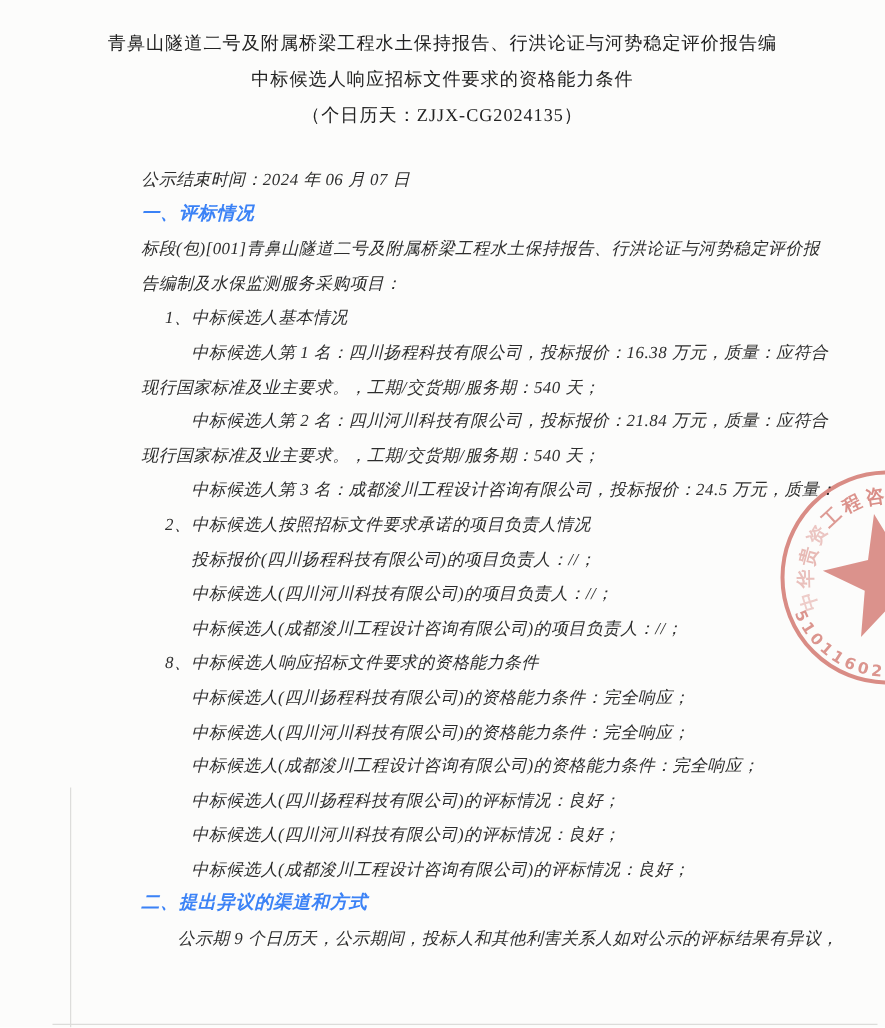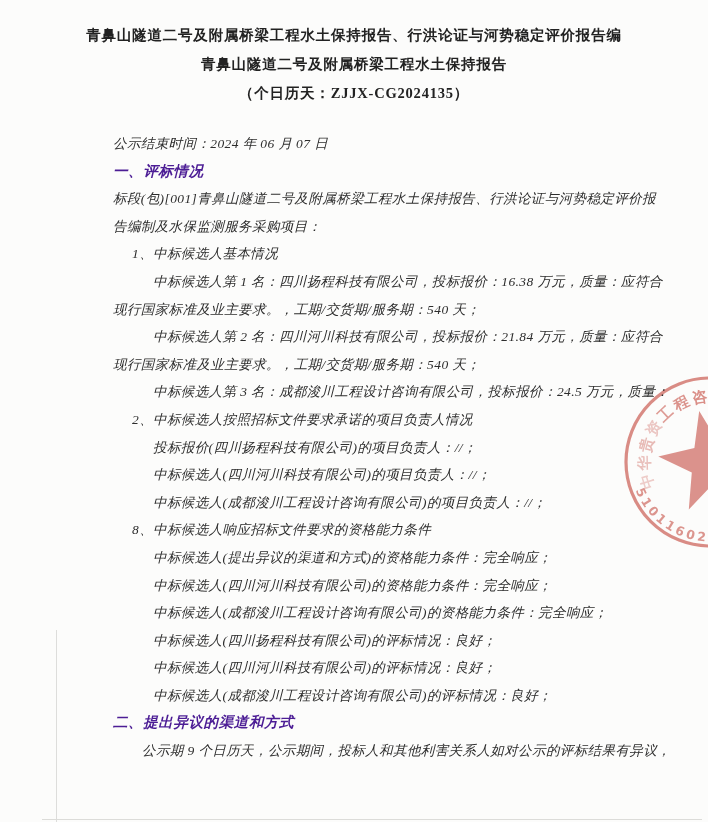--- a/index.html
+++ b/index.html
@@ -8,34 +8,34 @@
     background:#ffffff;
     font-family:"Liberation Serif","DejaVu Serif",serif;
     color:#2d2d2d;
   }
   .page {
     position:relative; width:708px; height:822px;
     background:#fcfcfb;
   }
   .title-block {
     padding-top:21px; text-align:center;
-    font-weight:700; font-size:14.5px; letter-spacing:0.8px; color:#222;
+    font-weight:400; font-size:14.5px; letter-spacing:0.8px; color:#222;
   }
   .title-line { line-height:29px; white-space:nowrap; }
   .body-block {
     margin-top:22px; padding-left:113px; width:560px;
     font-size:13.5px; letter-spacing:0.4px;font-style:italic;
   }
   .line { line-height:27.6px; white-space:nowrap; }
   .indent-0 { padding-left:0; }
   .indent-1 { padding-left:19px; }
   .indent-2 { padding-left:40px; }
   .indent-3 { padding-left:29px; }
   .bold {
-    font-weight:bold; font-size:14.5px; color:#4c1d95; letter-spacing:0.6px;
+    font-weight:bold; font-size:14.5px; color:#3b82f6; letter-spacing:0.6px;
     font-family:"Liberation Sans","DejaVu Sans",sans-serif;
   }
   #seal-svg {
     position:absolute; left:0; top:0; width:708px; height:822px;
     pointer-events:none; mix-blend-mode:multiply;
   }
   .edge-left {
     position:absolute; left:56px; top:630px; width:1px; height:192px;
     background:#dddddb;
   }
@@ -44,41 +44,41 @@
     background:#dcdcd9;
   }
 </style>
 </head>
 <body>
 
 <div class="page">
 
   <div class="title-block">
     <div class="title-line">青鼻山隧道二号及附属桥梁工程水土保持报告、行洪论证与河势稳定评价报告编</div>
-    <div class="title-line">青鼻山隧道二号及附属桥梁工程水土保持报告</div>
+    <div class="title-line">中标候选人响应招标文件要求的资格能力条件</div>
     <div class="title-line">（个日历天：ZJJX-CG2024135）</div>
   </div>
 
   <div class="body-block" id="body-lines">
       <div class="line indent-0">公示结束时间：2024 年 06 月 07 日</div>
       <div class="line indent-0 bold">一、评标情况</div>
       <div class="line indent-0">标段(包)[001]青鼻山隧道二号及附属桥梁工程水土保持报告、行洪论证与河势稳定评价报</div>
       <div class="line indent-0">告编制及水保监测服务采购项目：</div>
       <div class="line indent-1">1、中标候选人基本情况</div>
       <div class="line indent-2">中标候选人第 1 名：四川扬程科技有限公司，投标报价：16.38 万元，质量：应符合</div>
       <div class="line indent-0">现行国家标准及业主要求。，工期/交货期/服务期：540 天；</div>
       <div class="line indent-2">中标候选人第 2 名：四川河川科技有限公司，投标报价：21.84 万元，质量：应符合</div>
       <div class="line indent-0">现行国家标准及业主要求。，工期/交货期/服务期：540 天；</div>
       <div class="line indent-2">中标候选人第 3 名：成都浚川工程设计咨询有限公司，投标报价：24.5 万元，质量：</div>
       <div class="line indent-1">2、中标候选人按照招标文件要求承诺的项目负责人情况</div>
       <div class="line indent-2">投标报价(四川扬程科技有限公司)的项目负责人：//；</div>
       <div class="line indent-2">中标候选人(四川河川科技有限公司)的项目负责人：//；</div>
       <div class="line indent-2">中标候选人(成都浚川工程设计咨询有限公司)的项目负责人：//；</div>
       <div class="line indent-1">8、中标候选人响应招标文件要求的资格能力条件</div>
-      <div class="line indent-2">中标候选人(提出异议的渠道和方式)的资格能力条件：完全响应；</div>
+      <div class="line indent-2">中标候选人(四川扬程科技有限公司)的资格能力条件：完全响应；</div>
       <div class="line indent-2">中标候选人(四川河川科技有限公司)的资格能力条件：完全响应；</div>
       <div class="line indent-2">中标候选人(成都浚川工程设计咨询有限公司)的资格能力条件：完全响应；</div>
       <div class="line indent-2">中标候选人(四川扬程科技有限公司)的评标情况：良好；</div>
       <div class="line indent-2">中标候选人(四川河川科技有限公司)的评标情况：良好；</div>
       <div class="line indent-2">中标候选人(成都浚川工程设计咨询有限公司)的评标情况：良好；</div>
       <div class="line indent-0 bold">二、提出异议的渠道和方式</div>
       <div class="line indent-3">公示期 9 个日历天，公示期间，投标人和其他利害关系人如对公示的评标结果有异议，</div>
     </div>
 
   <svg id="seal-svg" viewBox="0 0 708 822" xmlns="http://www.w3.org/2000/svg">

